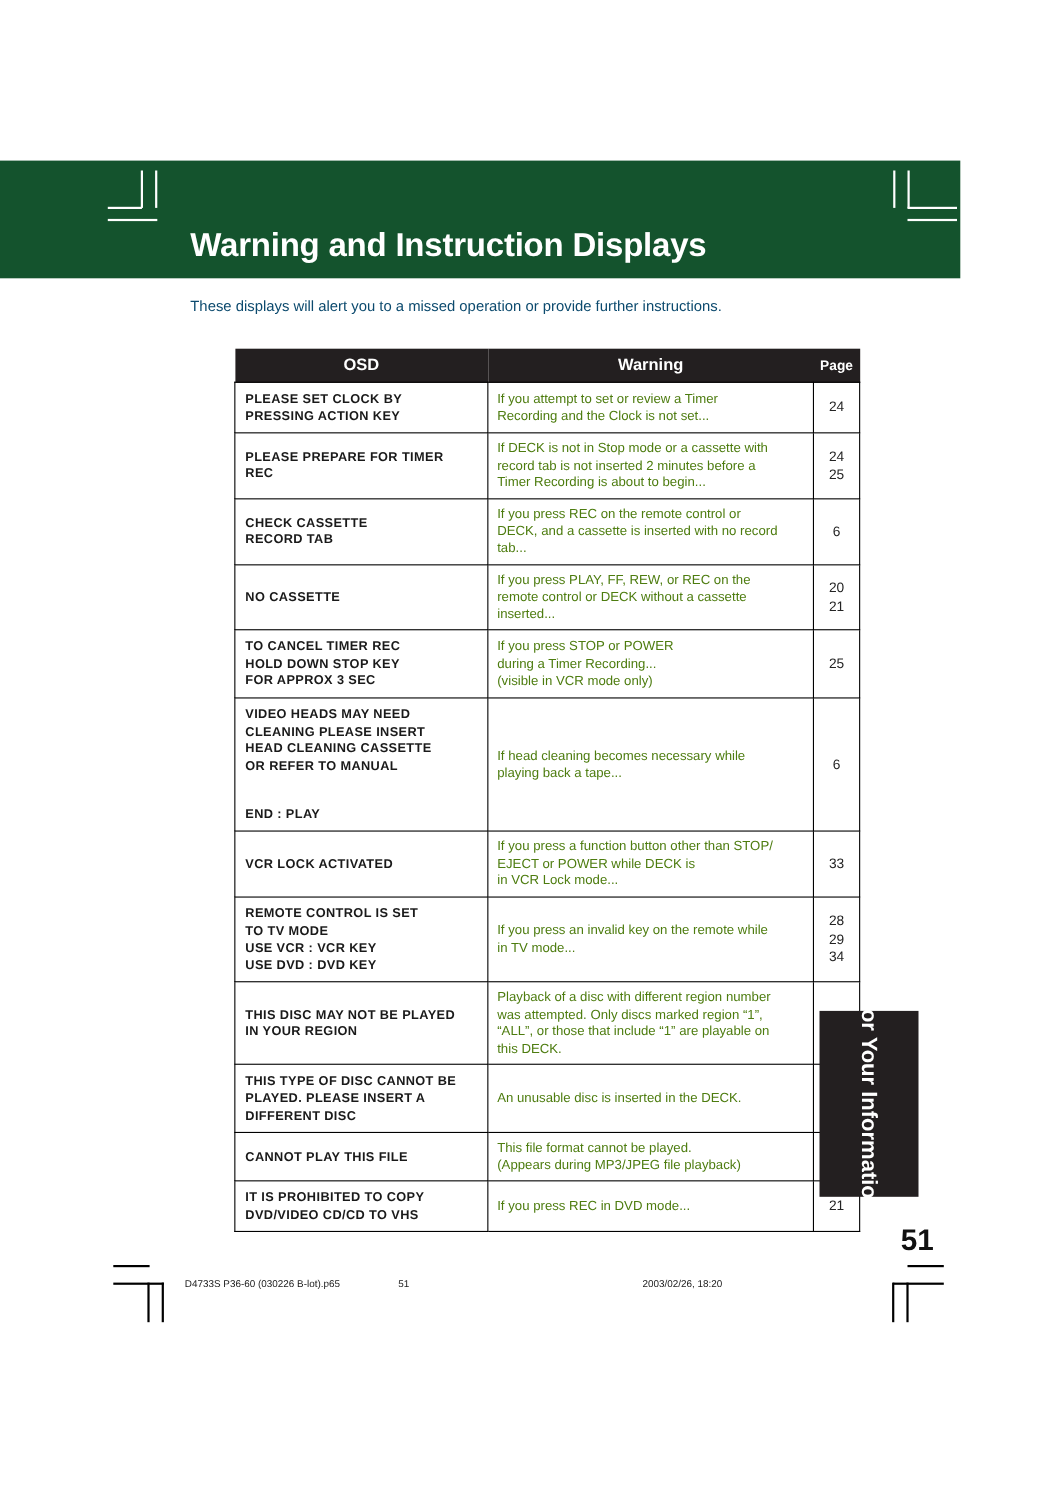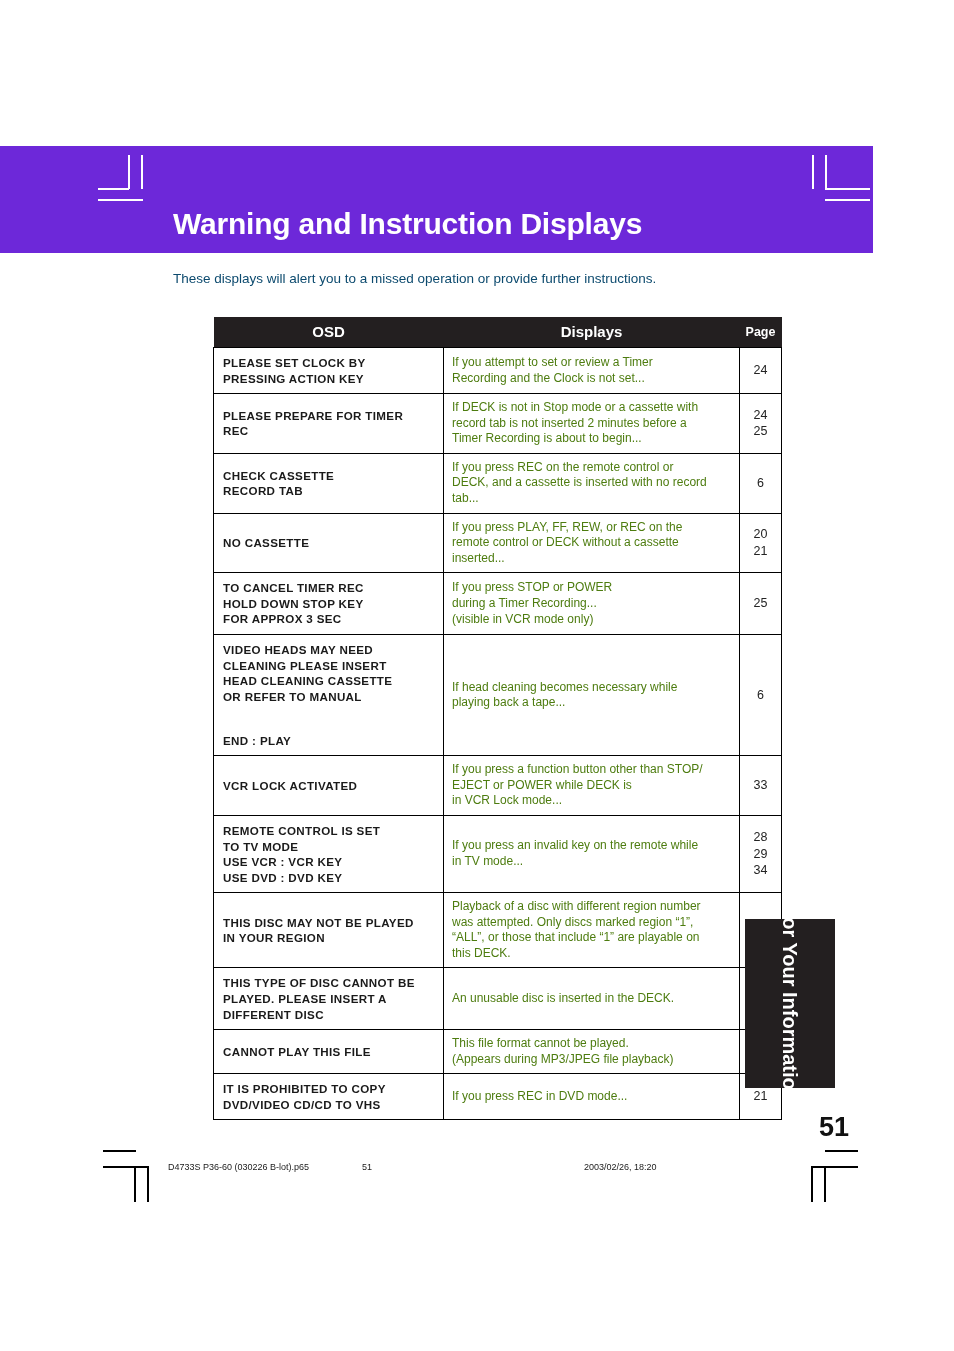--- a/index.html
+++ b/index.html
@@ -16,21 +16,21 @@
     overflow: hidden;
   }
 
   
   .header-band {
     position: absolute;
     left: 0;
     top: 146px;
     width: 873px;
     height: 107px;
-    background: #6d28d9;
+    background: #14532d;
   }
   .header-title {
     position: absolute;
     left: 173px;
     bottom: 12px;
     font-size: 30px;
     font-weight: bold;
     color: #ffffff;
     letter-spacing: -0.2px;
     white-space: nowrap;
@@ -218,21 +218,21 @@
 <div class="tbl-wrap">
   <table class="osd">
     <colgroup>
       <col class="c-osd">
         <col class="c-caut">
         <col class="c-page">
     </colgroup>
     <thead>
       <tr>
         <th class="h-osd">OSD</th>
-        <th class="h-caut">Displays</th>
+        <th class="h-caut">Warning</th>
         <th class="h-page">Page</th>
       </tr>
     </thead>
     <tbody id="osd-tbody">
         <tr>
           <td class="osd-cell">PLEASE SET CLOCK BY<br>PRESSING ACTION KEY</td>
           <td class="caut-cell">If you attempt to set or review a Timer<br>Recording and the Clock is not set...</td>
           <td class="page-cell">24</td>
         </tr>
         <tr>

